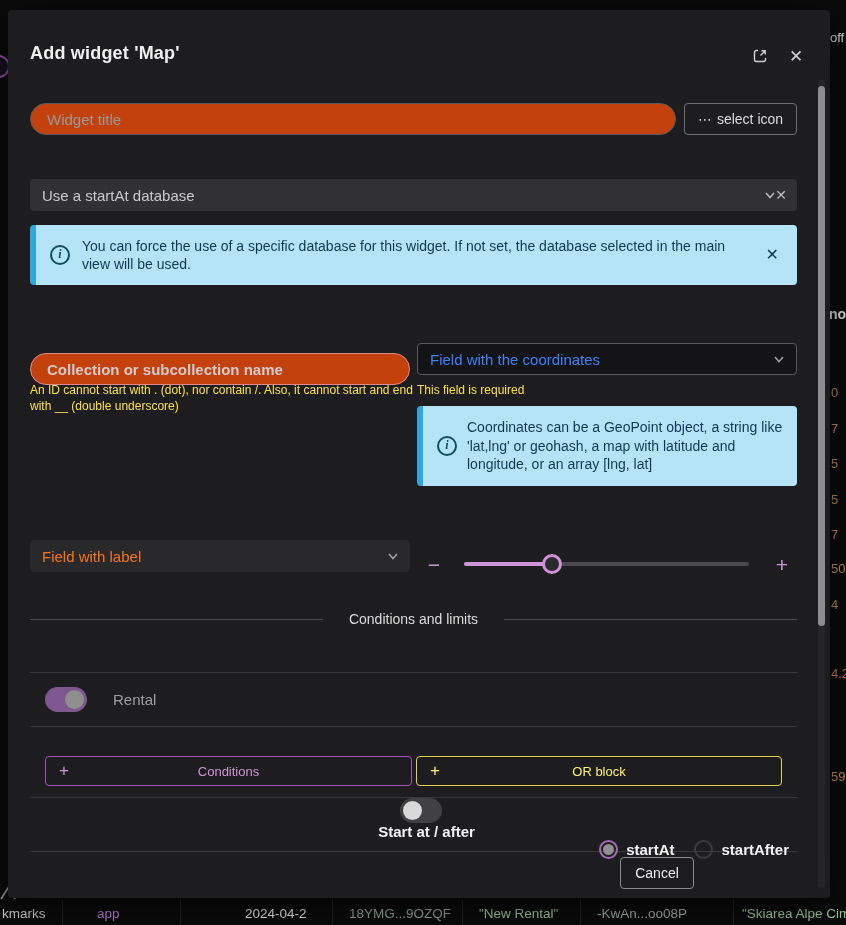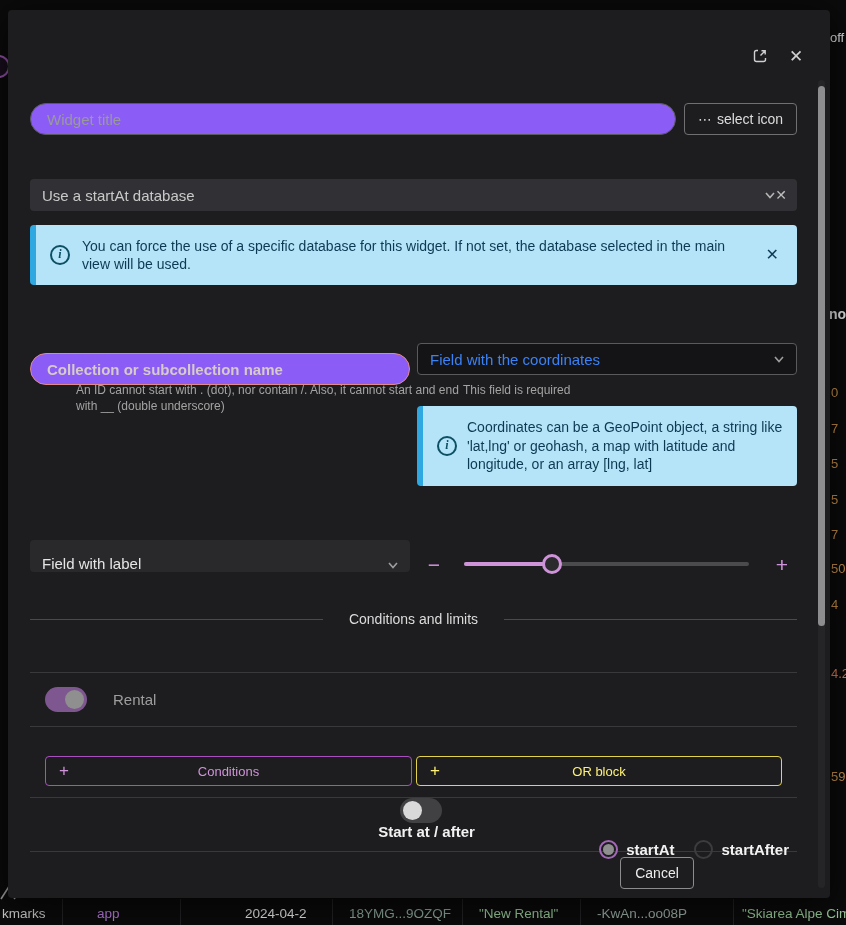--- a/index.html
+++ b/index.html
@@ -31,21 +31,21 @@
   .modal-title {
     position:absolute; left:22px; top:33px; font-size:18px; font-weight:600;
     color:#f0f0f0; letter-spacing:.2px;
   }
   .hdr-icon { position:absolute; top:36px; width:20px; height:20px; cursor:pointer;
     display:flex; align-items:center; justify-content:center; color:#cfcfcf; }
   #expand-btn { left:742px; }
   #close-btn  { left:778px; font-size:17px; }
 
   .text-input {
-    position:absolute; height:32px; background:#8b5cf6; border:1px solid #5a5a5c;
+    position:absolute; height:32px; background:#c2410c; border:1px solid #5a5a5c;
     border-radius:16px; color:#e0e0e0; font-size:15px; padding:0 16px; outline:none;
     font-family:inherit;
   }
   .text-input::placeholder { color:#9a9a9a; }
   #widget-title-input { left:22px; top:93px; width:646px; }
 
   #select-icon-btn {
     position:absolute; left:676px; top:93px; width:113px; height:32px;
     background:transparent; border:1px solid #707072; border-radius:4px;
     color:#dcdcdc; font-size:14px; display:flex; align-items:center;
@@ -73,33 +73,33 @@
   .info-circle {
     min-width:20px; width:20px; height:20px; border:2px solid #0d4f63; border-radius:50%;
     display:flex; align-items:center; justify-content:center;
     color:#0d4f63; font-size:12px; font-weight:700; font-family:"Liberation Serif",serif;
     font-style:italic;
   }
   .banner-close { margin-left:auto; color:#0d3a52; font-size:16px; cursor:pointer; padding:0 4px; }
 
   #collection-input { left:22px; top:343px; width:380px; border-color:#e08a8a;font-weight:bold; }
   #collection-input::placeholder { color:#d6caca; }
-  .error-text { position:absolute; font-size:12px; line-height:1.35; color:#a3a3a3;margin-left:46px; }
+  .error-text { position:absolute; font-size:12px; line-height:1.35; color:#fde047; }
   #collection-helper { left:22px; top:372px; width:392px; }
   #coords-error { left:409px; top:372px; width:380px; }
 
   .select-outlined {
     position:absolute; height:32px; background:#141416; border:1px solid #5a5a5c;
     border-radius:4px; display:flex; align-items:center; padding:0 12px;
     font-size:15px; cursor:pointer;
   }
   #coords-select { left:409px; top:333px; width:380px; color:#3b82f6; }
   .select-outlined .chev, .select-filled .chev { position:absolute; right:10px; }
 
-  #label-select { left:22px; top:530px; width:380px; background:#29292c; border:none; color:#e5e5e5;align-items:flex-end; }
+  #label-select { left:22px; top:530px; width:380px; background:#29292c; border:none; color:#f97316; }
 
   
   .slider-btn {
     position:absolute; top:541px; width:28px; height:28px; color:#ce93d8;
     font-size:21px; display:flex; align-items:center; justify-content:center;
     cursor:pointer; background:transparent; border:none; font-family:inherit;
   }
   #slider-minus { left:412px; }
   #slider-plus { left:760px; }
   #slider-track {
@@ -198,20 +198,21 @@
     <div class="bg-vline" style="left: 580px;"></div>
     <div class="bg-vline" style="left: 733px;"></div>
   </div>
 <div id="bg-left-badge"></div>
 <svg id="bg-zigzag" width="16" height="18" viewBox="0 0 16 18">
   <path d="M1 16 L8 5 L15 16" fill="none" stroke="#9e9e9e" stroke-width="1.6"></path>
 </svg>
 
 <div class="modal">
 
+  <div class="modal-title">Add widget 'Map'</div>
 
   <div class="hdr-icon" id="expand-btn">
     <svg width="18" height="18" viewBox="0 0 18 18">
       <path d="M7 3.5 H5.5 Q3.5 3.5 3.5 5.5 V12.5 Q3.5 14.5 5.5 14.5 H12.5 Q14.5 14.5 14.5 12.5 V11" fill="none" stroke="#cfcfcf" stroke-width="1.4"></path>
       <path d="M9.5 8.5 L14 4 M10.5 3.8 H14.2 V7.5" fill="none" stroke="#cfcfcf" stroke-width="1.4"></path>
     </svg>
   </div>
   <div class="hdr-icon" id="close-btn">
     <span>✕</span>
   </div>

